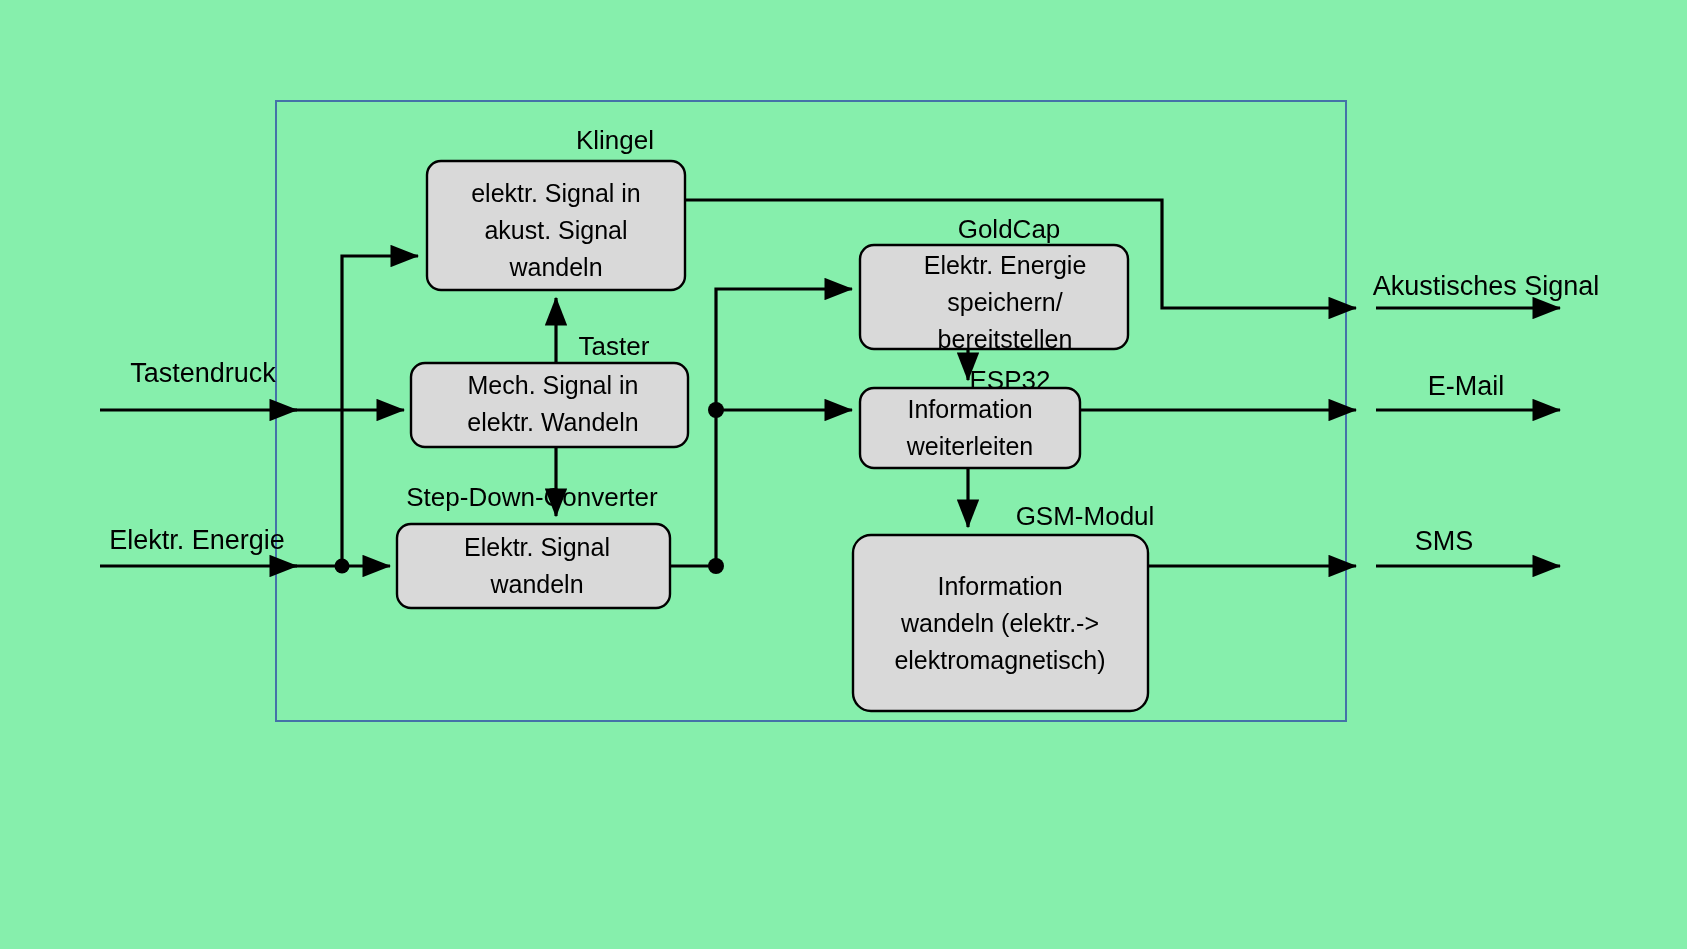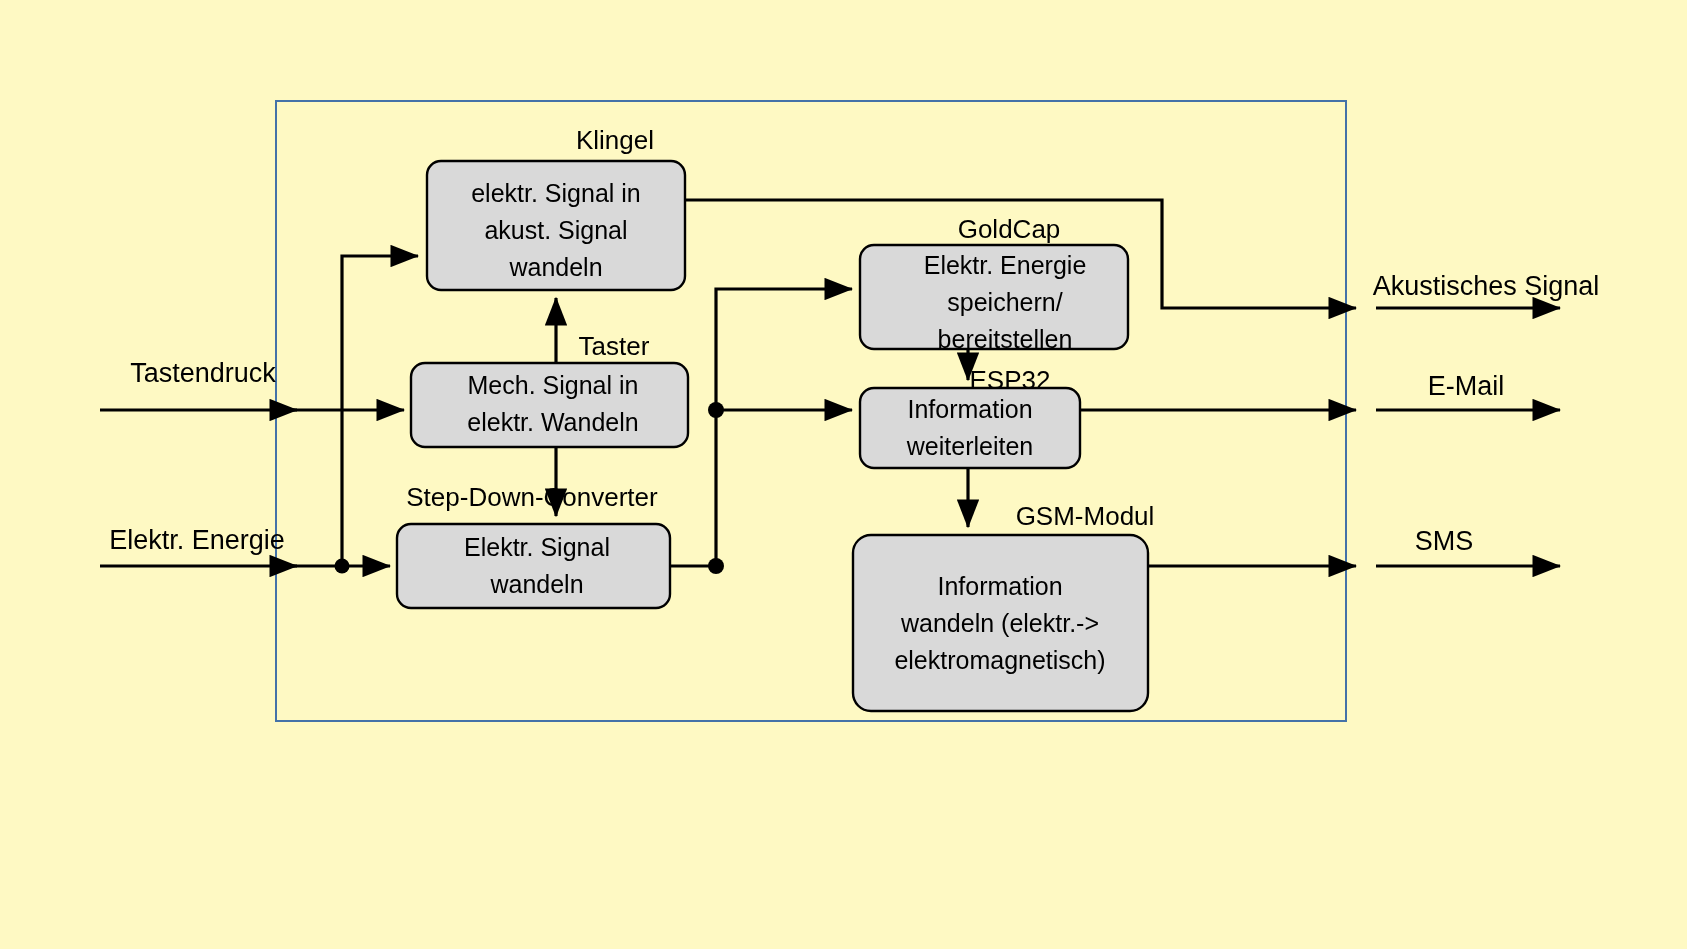--- a/index.html
+++ b/index.html
@@ -7,21 +7,21 @@
     padding: 0;
     background: #ffffff;
   }
   body {
     font-family: "Liberation Sans", sans-serif;
   }
   #canvas {
     position: relative;
     width: 1687px;
     height: 949px;
-    background: #fef9c3;
+    background: #86efac;
     overflow: hidden;
   }
   svg.diagram {
     position: absolute;
     top: 0;
     left: 0;
     width: 1687px;
     height: 949px;
   }
   .sys-frame {

